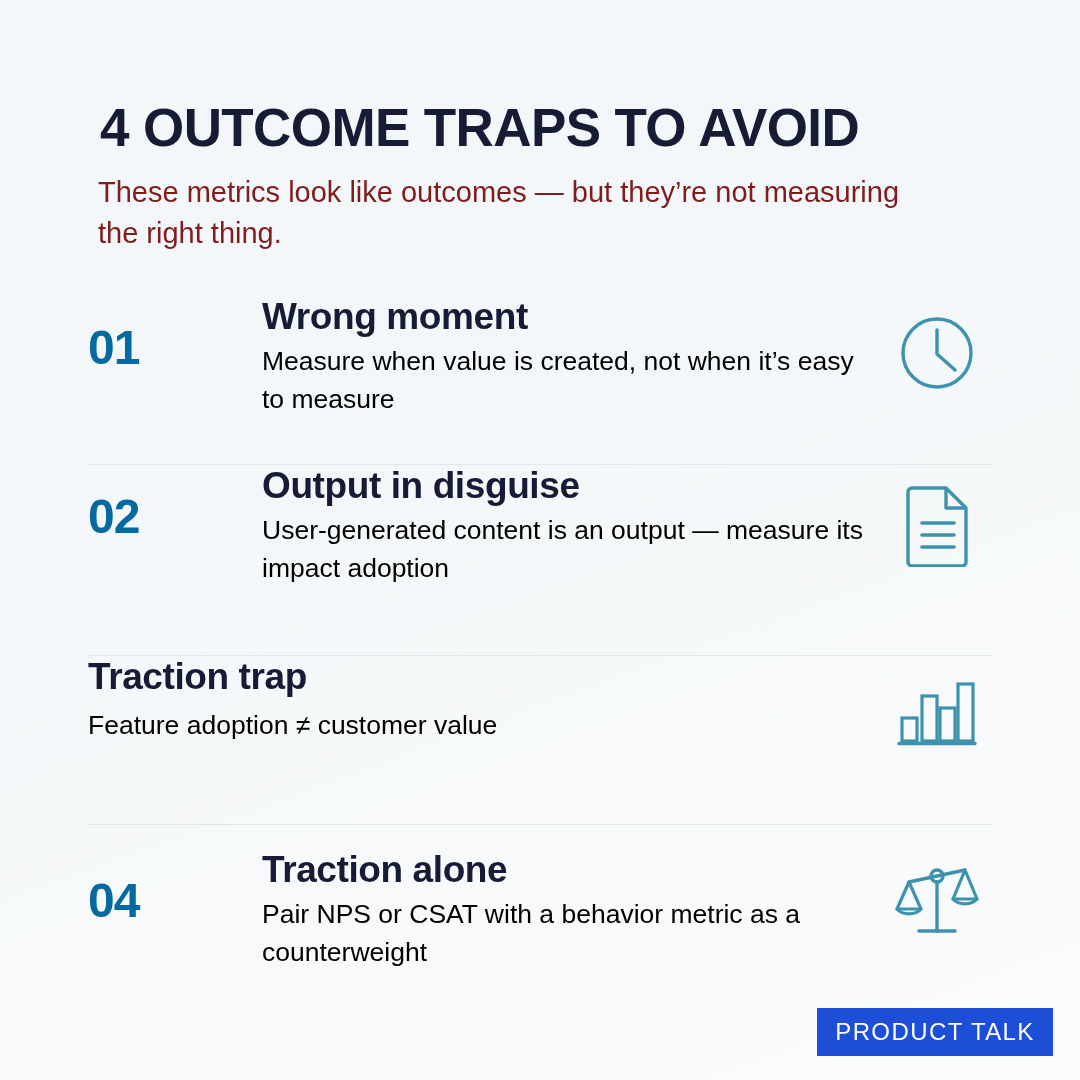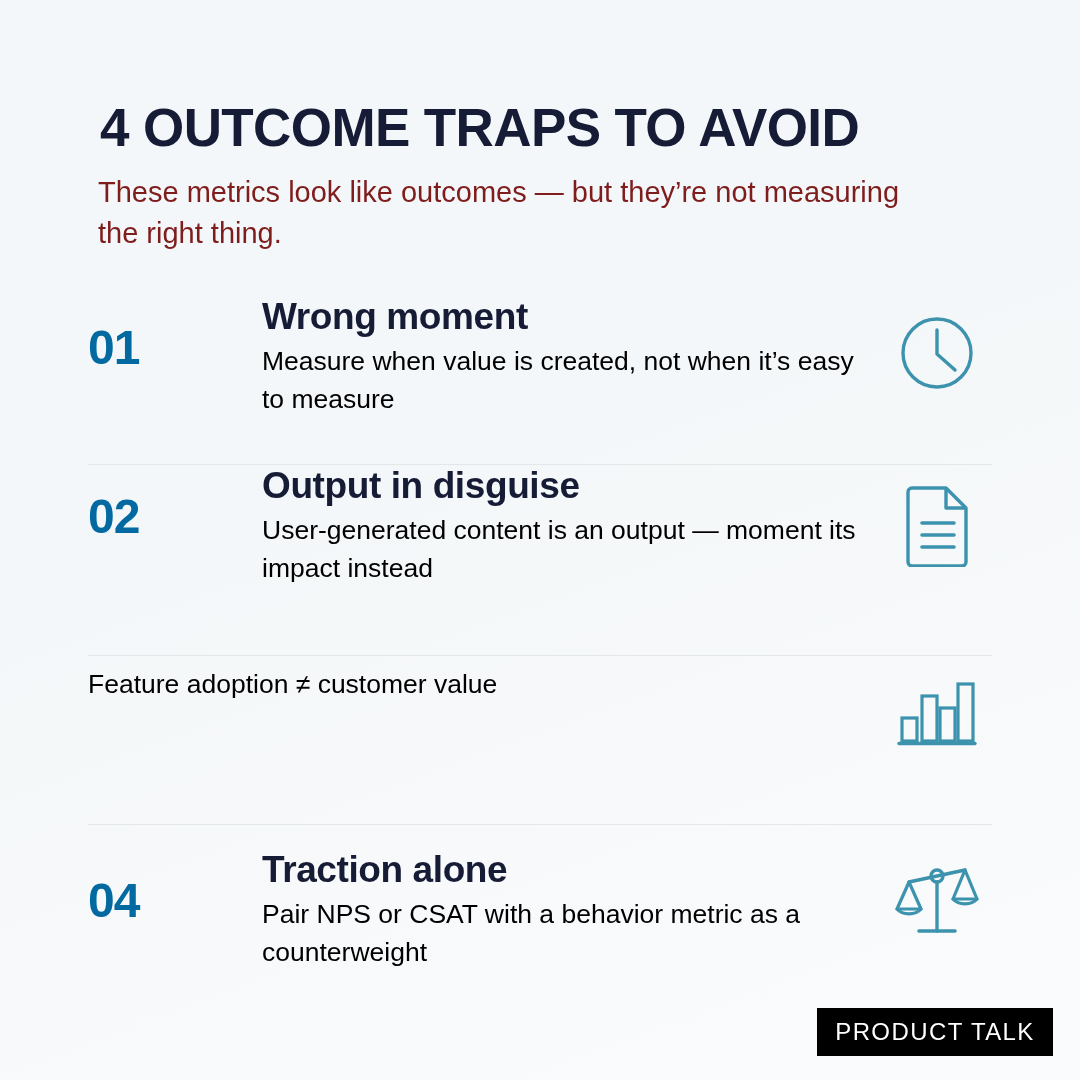--- a/index.html
+++ b/index.html
@@ -120,21 +120,21 @@
   .row-3 .item-desc { margin-top: 10px; }
   .row-4 .icon-wrap { padding-top: 10px; }
 
   
   .badge {
     position: absolute;
     left: 817px;
     top: 1008px;
     width: 236px;
     height: 48px;
-    background: #000000;
+    background: #1d4ed8;
     display: flex;
     align-items: center;
     justify-content: center;
   }
   .badge-label {
     color: #ffffff;
     font-size: 24px;
     font-weight: 500;
     letter-spacing: 1.4px;
   }
@@ -166,36 +166,37 @@
         </div>
       </div>
     </div>
     <div class="divider"></div>
 
     <div class="row row-2">
       <div class="row-inner">
         <div class="num">02</div>
         <div class="body">
           <h2 class="item-title">Output in disguise</h2>
-          <p class="item-desc">User-generated content is an output — moment its impact instead</p>
+          <p class="item-desc">User-generated content is an output — measure its impact adoption</p>
         </div>
         <div class="icon-wrap">
           <svg width="70" height="84" viewBox="0 0 70 84" fill="none">
             <path d="M10 5 h34 l20 20 v54 a4 4 0 0 1 -4 4 h-50 a4 4 0 0 1 -4 -4 v-70 a4 4 0 0 1 4 -4 z" stroke="#3d93ae" stroke-width="3.4" stroke-linejoin="round" fill="none"></path>
             <path d="M44 5 v20 h20" stroke="#3d93ae" stroke-width="3.4" stroke-linejoin="round" fill="none"></path>
             <path d="M20 40 h32 M20 52 h32 M20 64 h32" stroke="#3d93ae" stroke-width="3.6" stroke-linecap="round"></path>
           </svg>
         </div>
       </div>
     </div>
     <div class="divider"></div>
 
     <div class="row row-3">
       <div class="row-inner">
         <div class="body">
+          <h2 class="item-title">Traction trap</h2>
           <p class="item-desc">Feature adoption ≠ customer value</p>
         </div>
         <div class="icon-wrap">
           <svg width="82" height="70" viewBox="0 0 82 70" fill="none">
             <rect x="6" y="40" width="15" height="23" stroke="#3d93ae" stroke-width="3.2" fill="none"></rect>
             <rect x="26" y="18" width="15" height="45" stroke="#3d93ae" stroke-width="3.2" fill="none"></rect>
             <rect x="44" y="30" width="15" height="33" stroke="#3d93ae" stroke-width="3.2" fill="none"></rect>
             <rect x="62" y="6" width="15" height="57" stroke="#3d93ae" stroke-width="3.2" fill="none"></rect>
             <path d="M3 65.5 h76" stroke="#3d93ae" stroke-width="3.4" stroke-linecap="round"></path>
           </svg>

